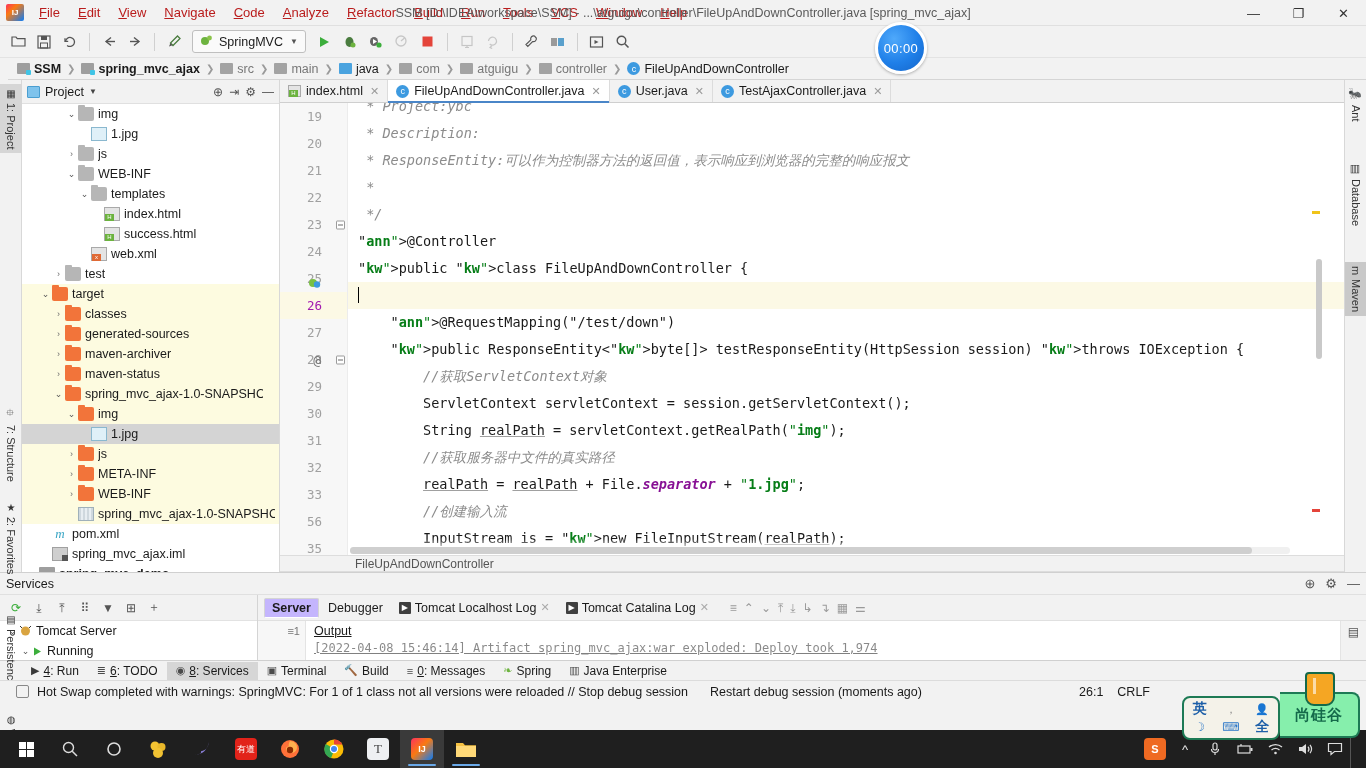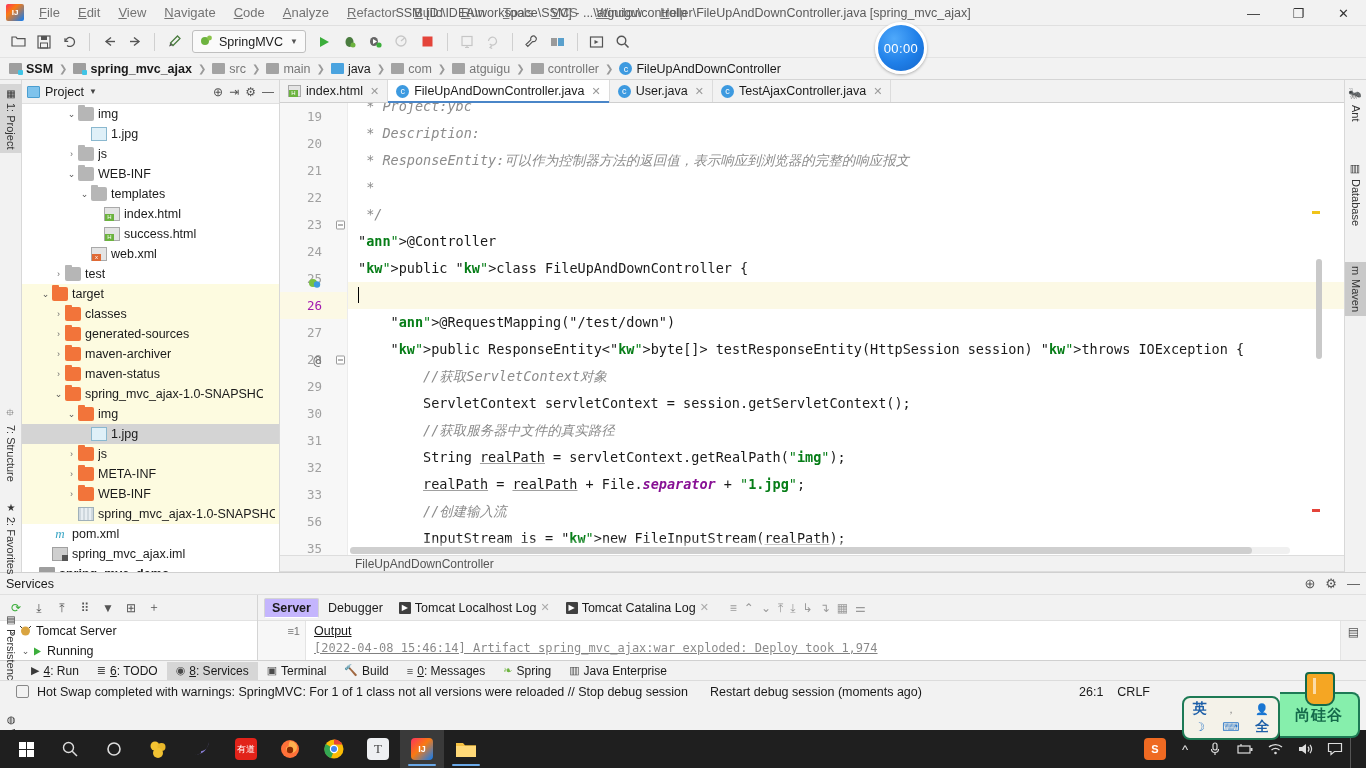--- a/index.html
+++ b/index.html
@@ -23,21 +23,21 @@
     background:linear-gradient(135deg,#fe315d 0%,#f97a12 35%,#087cfa 100%);
     border-radius:2px; position:relative;
   }
   .ij-logo::after{
     content:"IJ"; position:absolute; inset:0; color:#fff; font-size:8px;
     font-weight:bold; display:flex;align-items:center;justify-content:center;
     font-family:"Liberation Sans",sans-serif;
   }
   .menubar { display:flex; align-items:center; gap:0; }
   .menubar .mi {
-    padding:3px 9px; font-size:13px; color:#737373; cursor:default; white-space:nowrap;
+    padding:3px 9px; font-size:13px; color:#b91c1c; cursor:default; white-space:nowrap;
   }
   .menubar .mi u { text-decoration:underline; }
   .win-title {
     position:absolute; left:0; right:0; text-align:center;
     font-size:12.5px; color:#5a5a5a; pointer-events:none;
   }
   .winbtns { margin-left:auto; display:flex; height:100%; z-index:2; }
   .winbtn {
     width:45px;height:26px;display:flex;align-items:center;justify-content:center;
     font-size:13px;color:#333;
@@ -64,21 +64,21 @@
     position:absolute; left:875px; top:-4px; width:52px;height:52px;border-radius:50%;
     background:radial-gradient(circle at 35% 30%,#4fa9fb 0%,#1f7fe8 55%,#1464c8 100%);
     border:3px solid #fff; box-shadow:0 1px 3px rgba(0,0,0,.3);
     display:flex;align-items:center;justify-content:center;
     color:#fff;font-size:13px;letter-spacing:.4px; z-index:40;
   }
 
   
   .navbar {
     height:22px;background:#f2f2f2;border-bottom:1px solid #d5d5d5;
-    display:flex;align-items:center;padding-left:4px;gap:1px;font-size:12.5px;
+    display:flex;align-items:center;padding-left:4px;gap:1px;font-size:12.5px;margin-left:8px;
   }
   .crumb{display:flex;align-items:center;gap:4px;padding:1px 5px;color:#1a1a1a;}
   .crumb.bold{font-weight:bold;}
   .crumb.muted{color:#777;}
   .crsep{color:#9a9a9a;font-size:10px;}
   .fico{width:13px;height:11px;border-radius:1px;display:inline-block;position:relative;}
   .fico.grey{background:#a3a3a3;}
   .fico.blue{background:#4aa3df;}
   .fico.mod{background:#9e9e9e;}
   .fico.mod::after{content:"";position:absolute;right:-1px;bottom:-1px;width:5px;height:5px;background:#40c4e6;border-radius:1px;}
@@ -722,22 +722,22 @@
             <div class="cl"><span class="cm"> * ResponseEntity:可以作为控制器方法的返回值，表示响应到浏览器的完整的响应报文</span></div>
             <div class="cl"><span class="cm"> *</span></div>
             <div class="cl"><span class="cm"> */</span></div>
             <div class="cl"><span class="&lt;span">"</span><span class="strb">ann</span><span class="str">"</span>&gt;@Controller</div>
             <div class="cl"><span class="&lt;span">"</span><span class="strb">kw</span><span class="str">"</span>&gt;public <span class="&lt;span">"</span><span class="strb">kw</span><span class="str">"</span>&gt;class FileUpAndDownController {</div>
             <div class="cl caretline" style="margin-left: -10px; padding-left: 10px;"><span class="caret"></span></div>
             <div class="cl">    <span class="&lt;span">"</span><span class="strb">ann</span><span class="str">"</span>&gt;@RequestMapping("/test/down")</div>
             <div class="cl">    <span class="&lt;span">"</span><span class="strb">kw</span><span class="str">"</span>&gt;public ResponseEntity&lt;<span class="&lt;span">"</span><span class="strb">kw</span><span class="str">"</span>&gt;byte[]&gt; testResponseEntity(HttpSession session) <span class="&lt;span">"</span><span class="strb">kw</span><span class="str">"</span>&gt;throws IOException {</div>
             <div class="cl"><span class="cm">        //获取ServletContext对象</span></div>
             <div class="cl">        ServletContext servletContext = session.getServletContext();</div>
+            <div class="cl">        String <span class="ul">realPath</span> = servletContext.getRealPath(<span class="str">"</span><span class="strb">img</span><span class="str">"</span>);</div>
             <div class="cl"><span class="cm">        //获取服务器中文件的真实路径</span></div>
-            <div class="cl">        String <span class="ul">realPath</span> = servletContext.getRealPath(<span class="str">"</span><span class="strb">img</span><span class="str">"</span>);</div>
             <div class="cl">        <span class="ul">realPath</span> = <span class="ul">realPath</span> + File.<span class="fld">separator</span> + <span class="str">"</span><span class="strb">1.jpg</span><span class="str">"</span>;</div>
             <div class="cl"><span class="cm">        //创建输入流</span></div>
             <div class="cl">        InputStream is = <span class="&lt;span">"</span><span class="strb">kw</span><span class="str">"</span>&gt;new FileInputStream(<span class="ul">realPath</span>);</div>
             <div class="cl"></div>
             <div class="codefade"></div>
           <div class="hscroll">
               <i></i>
             </div>
         </div>
         <div class="vscroll">

